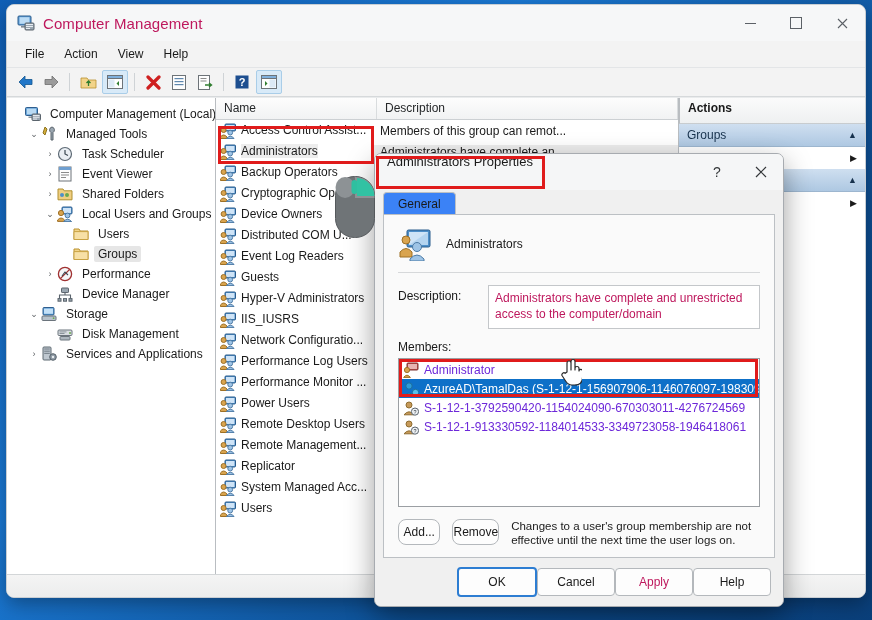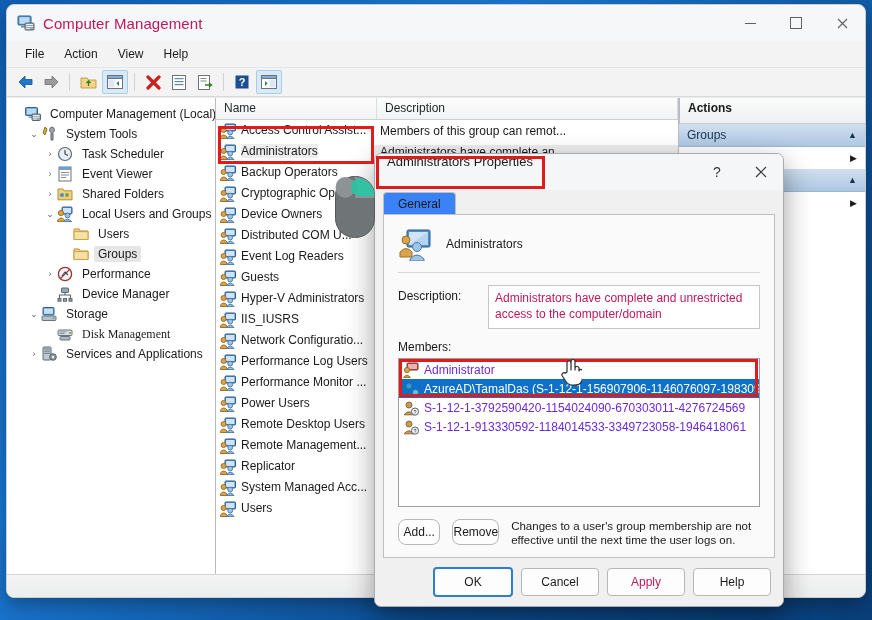--- a/index.html
+++ b/index.html
@@ -236,21 +236,21 @@
   .btn {
     font-size: 12px; color: #1a1a1a;
     background: #fdfdfd;
     border: 1px solid #b4b8bc; border-radius: 8px;
     padding: 5px 0; width: 76px; text-align: center;
   }
   .note { font-size: 11.5px; color: #1a1a1a; line-height: 14px; flex: 1 1 auto; }
   .dlg-foot {
     height: 48px; flex: 0 0 48px;
     display: flex; align-items: center; justify-content: flex-end;
-    gap: 8px; padding-right: 12px;
+    padding-right: 12px;
     background: #f0f0f0;
   }
   .fbtn {
     font-size: 12px; color: #1a1a1a;
     background: #fdfdfd; border: 1px solid #b4b8bc; border-radius: 4px;
     width: 76px; padding: 6px 0; text-align: center;
   }
   .fbtn.def { border: 2px solid #2d7dd2; }
   .fbtn.dis { color: #be185d; }
 
@@ -390,21 +390,21 @@
           <div class="tlabel">Computer Management (Local)</div>
         </div>
 
         <div id="tree-items">
             <div class="tnode" style="padding-left: 20px;">
               <div class="tchev">⌄</div>
               <div class="tico"><svg width="16" height="16" viewBox="0 0 16 16">
                   <path d="M4 1 L6 3 L4 9 L2 7 Z" fill="#d6b03a" stroke="#8e7320"></path>
                   <path d="M11 1 a3 3 0 0 0 -1 5.5 L10 14 h2 V6.5 A3 3 0 0 0 11 1 Z" fill="#9aa6b0" stroke="#5b646d"></path>
                 </svg></div>
-              <div class="tlabel">System Tools</div>
+              <div class="tlabel">Managed Tools</div>
             </div>
             <div class="tnode" style="padding-left: 36px;">
               <div class="tchev">›</div>
               <div class="tico"><svg width="16" height="16" viewBox="0 0 16 16">
                   <circle cx="8" cy="8" r="6.5" fill="#e9eef3" stroke="#5e6a75" stroke-width="1.2"></circle>
                   <path d="M8 4 V8 L11 9.5" stroke="#3a4650" stroke-width="1.2" fill="none"></path>
                 </svg></div>
               <div class="tlabel">Task Scheduler</div>
             </div>
             <div class="tnode" style="padding-left: 36px;">
@@ -478,21 +478,21 @@
             <div class="tnode" style="padding-left: 20px;">
               <div class="tchev">⌄</div>
               <div class="tico"><svg width="16" height="16" viewBox="0 0 16 16">
                   <rect x="2" y="1.5" width="11" height="7.5" rx="1" fill="#5a9bd4" stroke="#2f5e8e"></rect>
                   <rect x="3" y="2.6" width="9" height="5.2" fill="#c3e0f7"></rect>
                   <rect x="1" y="10" width="14" height="4.5" rx="1" fill="#b8c2cb" stroke="#6b747c"></rect>
                   <circle cx="12.6" cy="12.2" r="0.9" fill="#6aa84f"></circle>
                 </svg></div>
               <div class="tlabel">Storage</div>
             </div>
-            <div class="tnode" style="padding-left: 36px; font-family: Liberation Serif, serif;">
+            <div class="tnode" style="padding-left: 36px;">
               <div class="tchev"></div>
               <div class="tico"><svg width="16" height="16" viewBox="0 0 16 16">
                   <rect x="1" y="4" width="14" height="5.5" rx="1" fill="#d9dde1" stroke="#6b747c"></rect>
                   <rect x="2.5" y="5.4" width="7" height="1" fill="#8b949c"></rect>
                   <rect x="2.5" y="7" width="5" height="1" fill="#8b949c"></rect>
                   <circle cx="13" cy="7" r="1" fill="#6aa84f"></circle>
                   <rect x="3" y="10.5" width="10" height="3.5" rx="0.8" fill="#aeb7bf" stroke="#6b747c"></rect>
                 </svg></div>
               <div class="tlabel">Disk Management</div>
             </div>

